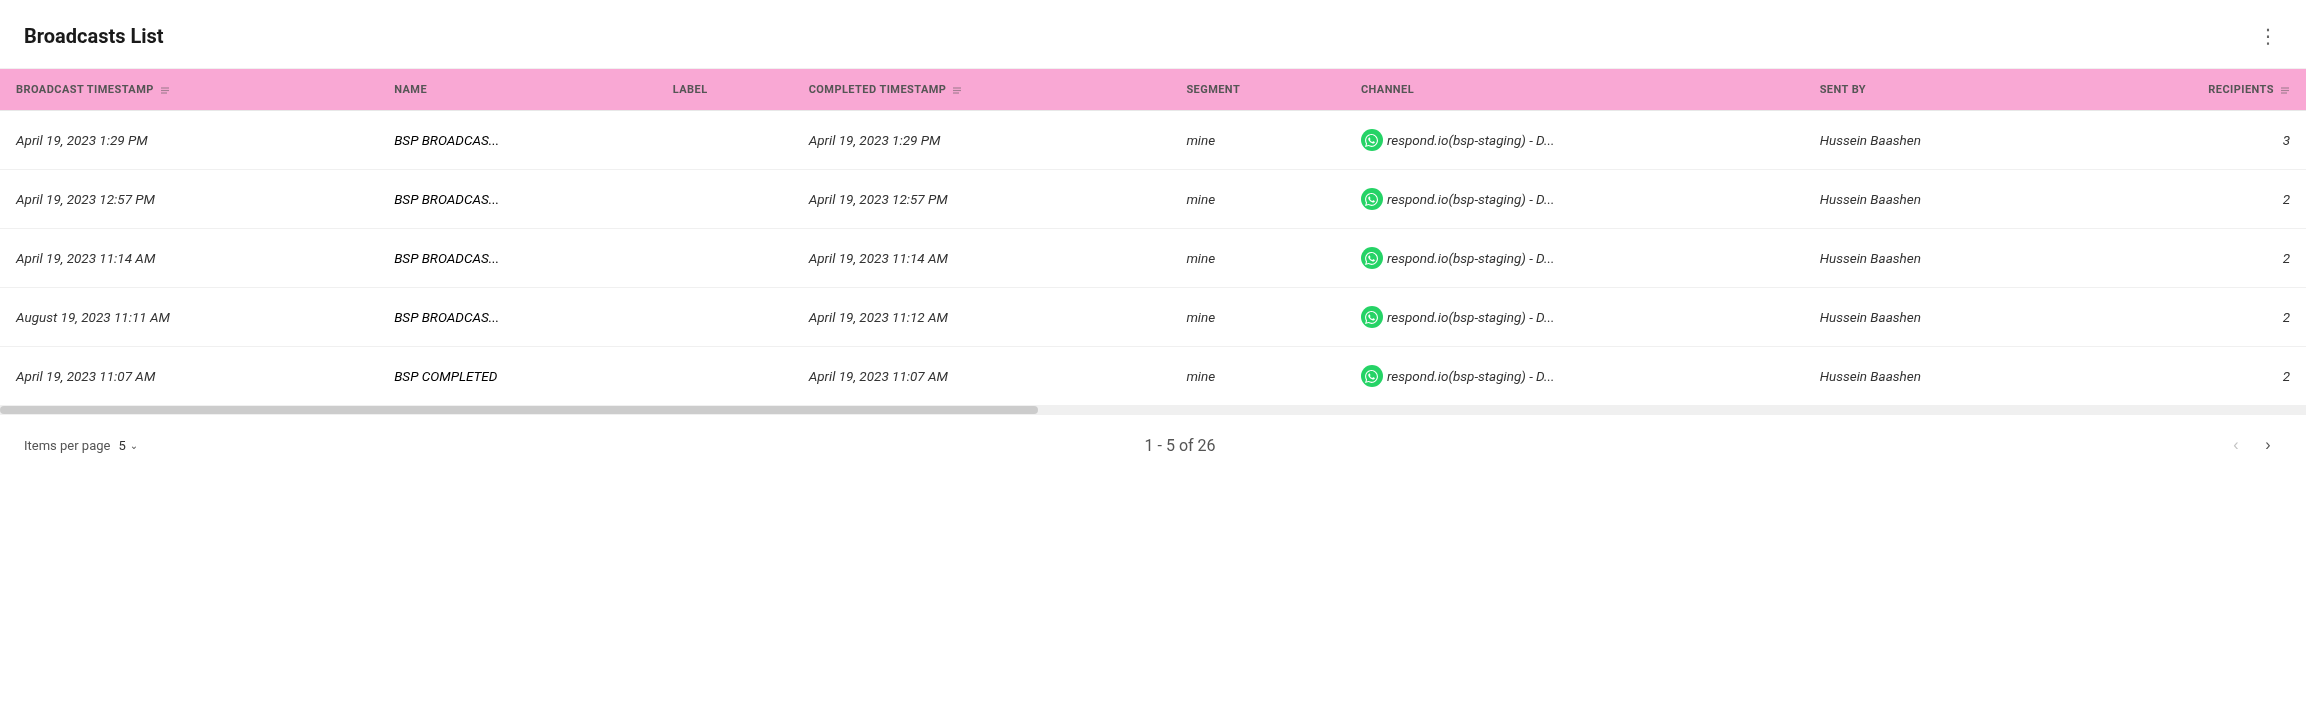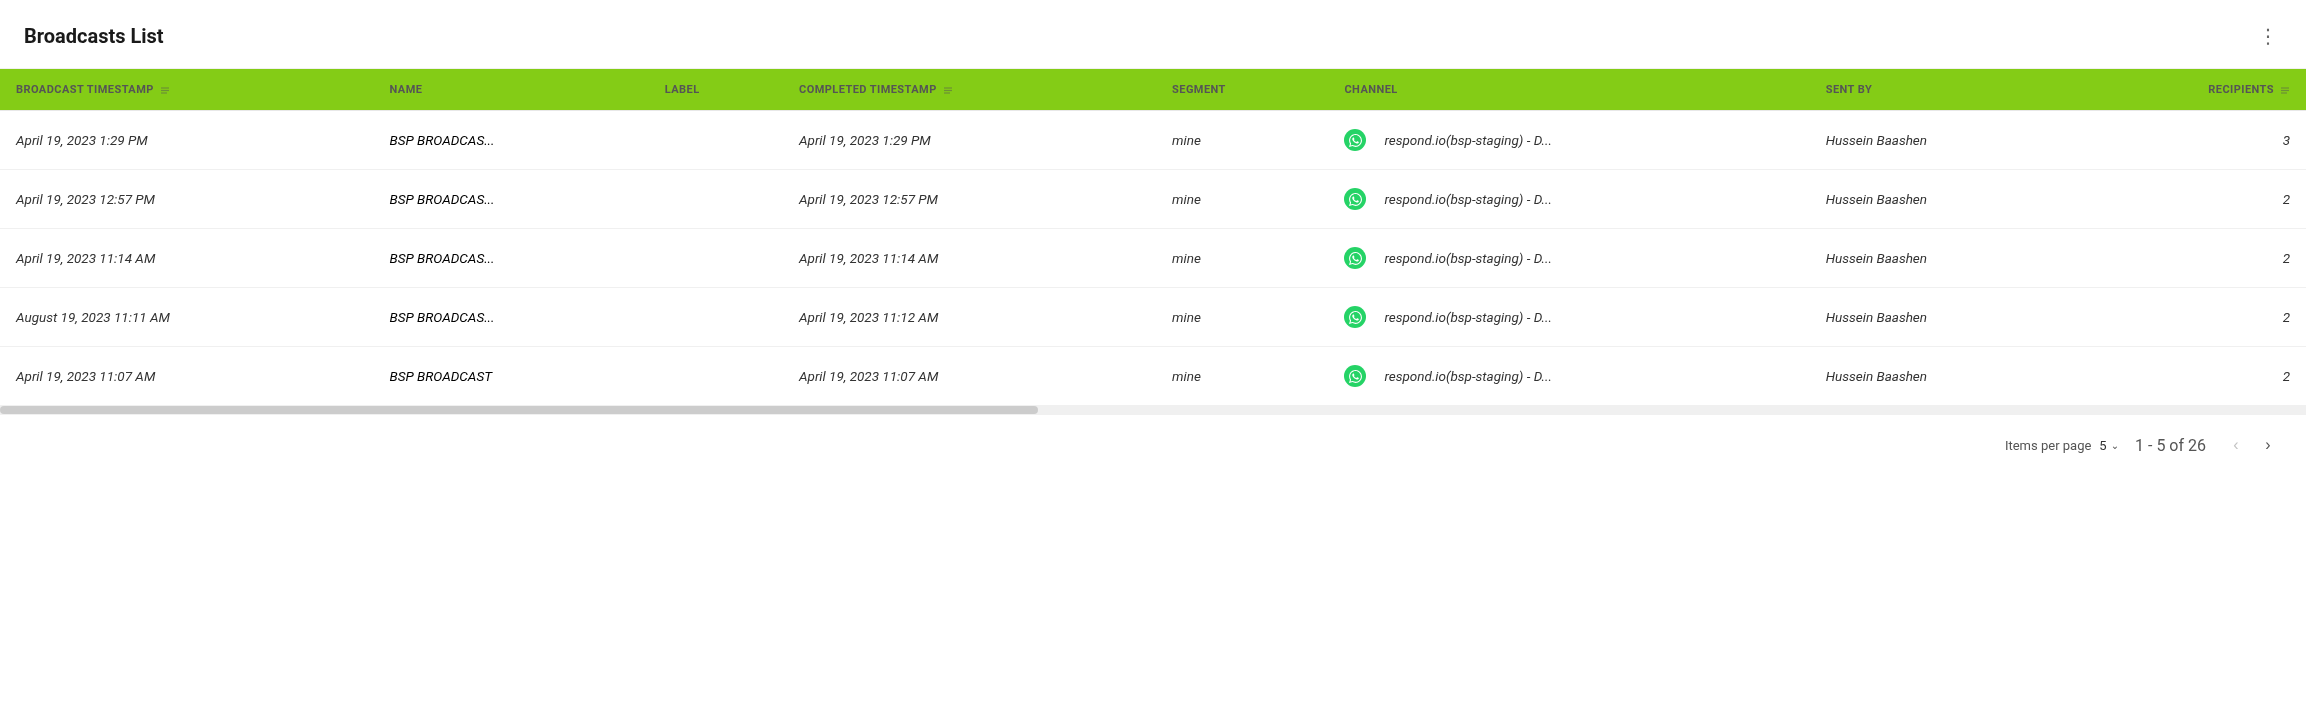--- a/index.html
+++ b/index.html
@@ -46,21 +46,21 @@
     }
     thead th {
       padding: 14px 16px;
       text-align: left;
       font-size: 11px;
       font-weight: 700;
       color: #555;
       letter-spacing: 0.04em;
       text-transform: uppercase;
       white-space: nowrap;
-      background: #84cc16;
+      background: #f9a8d4;
     }
     thead th .th-inner {
       display: flex;
       align-items: center;
       gap: 6px;
     }
     .sort-icon {
       display: inline-flex;
       flex-direction: column;
       gap: 1px;
@@ -77,21 +77,21 @@
       font-style: italic;
     }
     .link-cell {
       color: #000000;
       cursor: pointer;
       text-decoration: none;
     }
     .channel-cell {
       display: flex;
       align-items: center;
-      gap: 18px;
+      gap: 4px;
     }
     .whatsapp-icon {
       width: 22px;
       height: 22px;
       background: #25D366;
       border-radius: 50%;
       display: inline-flex;
       align-items: center;
       justify-content: center;
       flex-shrink: 0;
@@ -100,23 +100,22 @@
       width: 13px;
       height: 13px;
       fill: white;
     }
     .recipients-cell {
       text-align: right;
     }
     .footer {
       display: flex;
       align-items: center;
-      justify-content: flex-end;
+      justify-content: space-between;
       padding: 16px 24px;
-      gap: 16px;
       border-top: 1px solid #f0f0f0;
     }
     .items-per-page {
       display: flex;
       align-items: center;
       gap: 8px;
       color: #555;
       font-size: 13px;
     }
     .per-page-select {
@@ -324,21 +323,21 @@
                   </svg>
                 </span>
                 <span>respond.io(bsp-staging) - D...</span>
               </div>
             </td>
             <td>Hussein Baashen</td>
             <td class="recipients-cell">2</td>
           </tr>
           <tr>
             <td>April 19, 2023 11:07 AM</td>
-            <td><a class="link-cell" href="#">BSP BROADCAST</a></td>
+            <td><a class="link-cell" href="#">BSP COMPLETED</a></td>
             <td></td>
             <td>April 19, 2023 11:07 AM</td>
             <td>mine</td>
             <td>
               <div class="channel-cell">
                 <span class="whatsapp-icon">
                   <svg viewBox="0 0 24 24" xmlns="http://www.w3.org/2000/svg">
                     <path d="M17.472 14.382c-.297-.149-1.758-.867-2.03-.967-.273-.099-.471-.148-.67.15-.197.297-.767.966-.94 1.164-.173.199-.347.223-.644.075-.297-.15-1.255-.463-2.39-1.475-.883-.788-1.48-1.761-1.653-2.059-.173-.297-.018-.458.13-.606.134-.133.298-.347.446-.52.149-.174.198-.298.298-.497.099-.198.05-.371-.025-.52-.075-.149-.669-1.612-.916-2.207-.242-.579-.487-.5-.669-.51-.173-.008-.371-.01-.57-.01-.198 0-.52.074-.792.372-.272.297-1.04 1.016-1.04 2.479 0 1.462 1.065 2.875 1.213 3.074.149.198 2.096 3.2 5.077 4.487.709.306 1.262.489 1.694.625.712.227 1.36.195 1.871.118.571-.085 1.758-.719 2.006-1.413.248-.694.248-1.289.173-1.413-.074-.124-.272-.198-.57-.347m-5.421 7.403h-.004a9.87 9.87 0 01-5.031-1.378l-.361-.214-3.741.982.998-3.648-.235-.374a9.86 9.86 0 01-1.51-5.26c.001-5.45 4.436-9.884 9.888-9.884 2.64 0 5.122 1.03 6.988 2.898a9.825 9.825 0 012.893 6.994c-.003 5.45-4.437 9.884-9.885 9.884m8.413-18.297A11.815 11.815 0 0012.05 0C5.495 0 .16 5.335.157 11.892c0 2.096.547 4.142 1.588 5.945L.057 24l6.305-1.654a11.882 11.882 0 005.683 1.448h.005c6.554 0 11.89-5.335 11.893-11.893a11.821 11.821 0 00-3.48-8.413Z"></path>
                   </svg>
                 </span>

